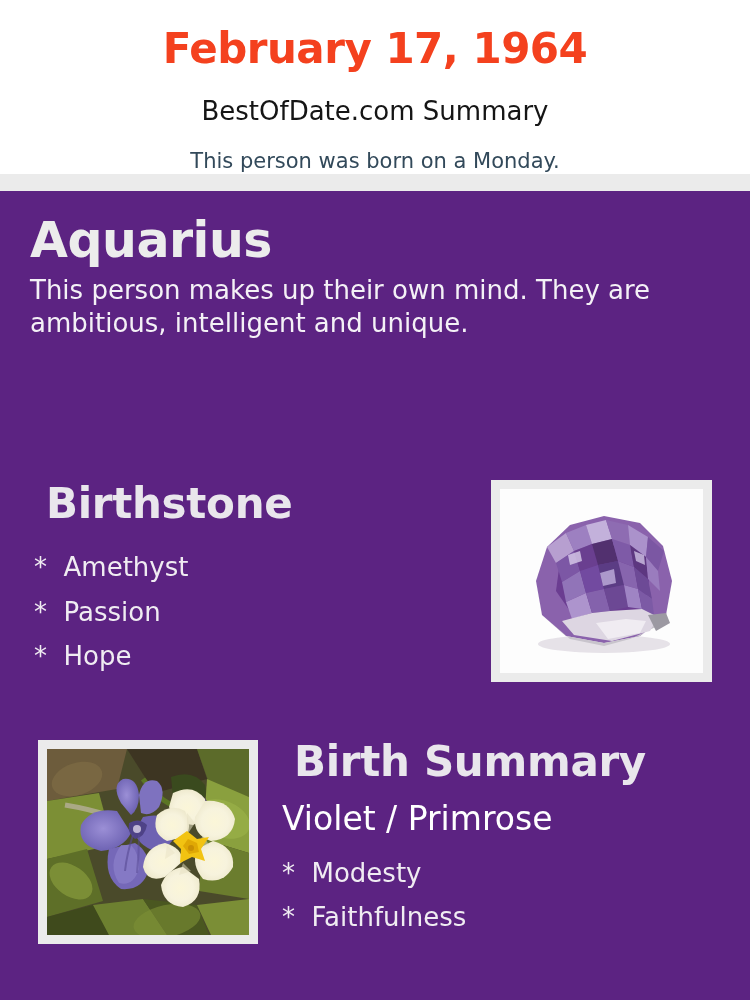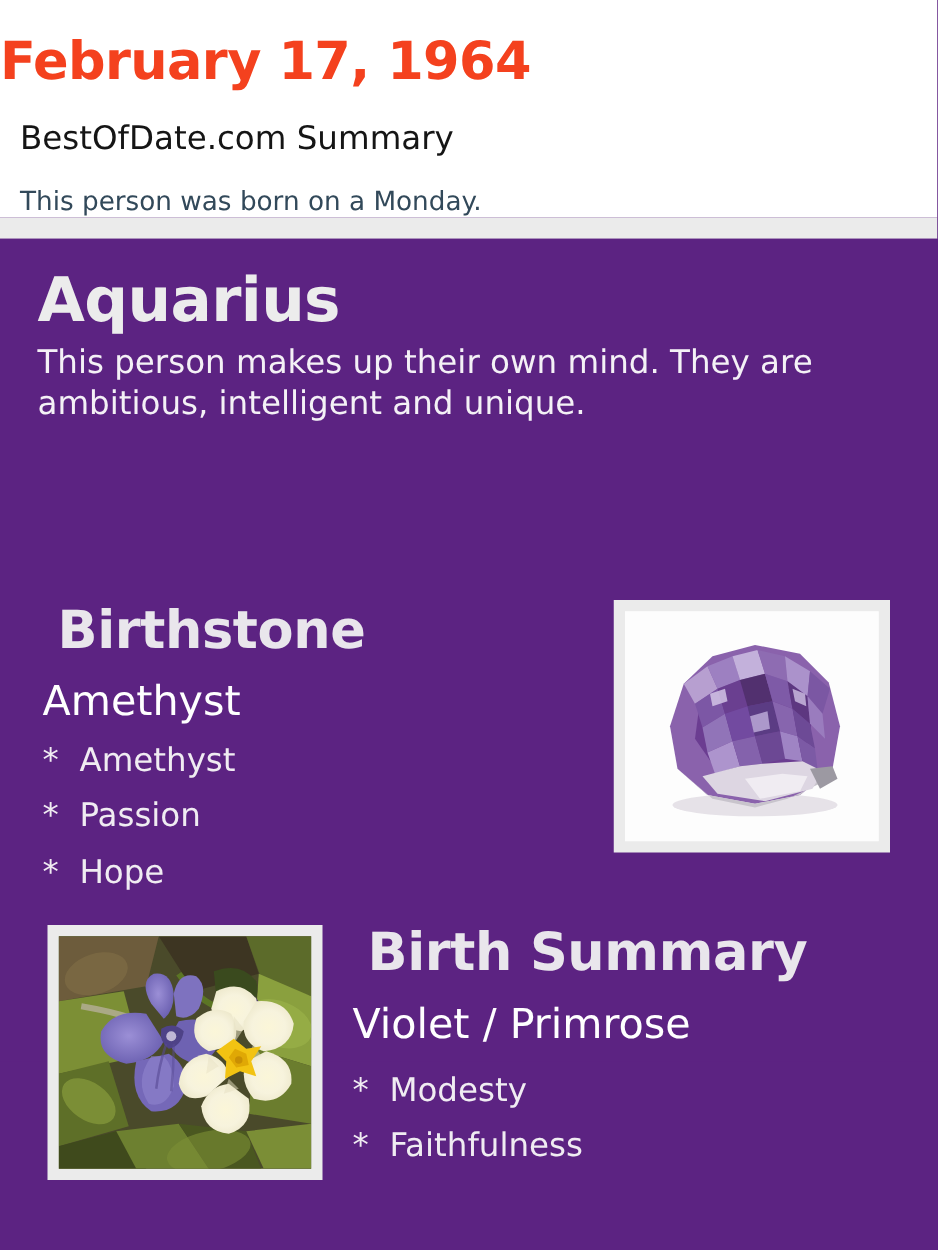--- a/index.html
+++ b/index.html
@@ -21,21 +21,21 @@
     background: #5c2382;
   }
 
   
   .header {
     position: absolute;
     top: 0; left: 0;
     width: 750px;
     height: 174px;
     background: #ffffff;
-    text-align: left;
+    text-align: center;
     box-sizing: border-box;
   }
   .header-date {
     margin: 0;
     padding-top: 28px;
     font-size: 42px;
     font-weight: bold;
     letter-spacing: -0.5px;
     color: #f4411e;
     line-height: 1.0;
@@ -190,21 +190,20 @@
 
   <div class="body-panel">
 
     <div class="zodiac">
       <h2 class="zodiac-title">Aquarius</h2>
       <p class="zodiac-desc">This person makes up their own mind. They are ambitious, intelligent and unique.</p>
     </div>
 
     <div class="birthstone-block">
       <h2 class="section-title">Birthstone</h2>
-      <div class="section-sub">Amethyst</div>
       <ul class="trait-list">
         <li>*  Amethyst</li>
         <li>*  Passion</li>
         <li>*  Hope</li>
       </ul>
     </div>
 
     <div class="flower-block">
       <h2 class="section-title">Birth Summary</h2>
       <div class="section-sub">Violet / Primrose</div>

